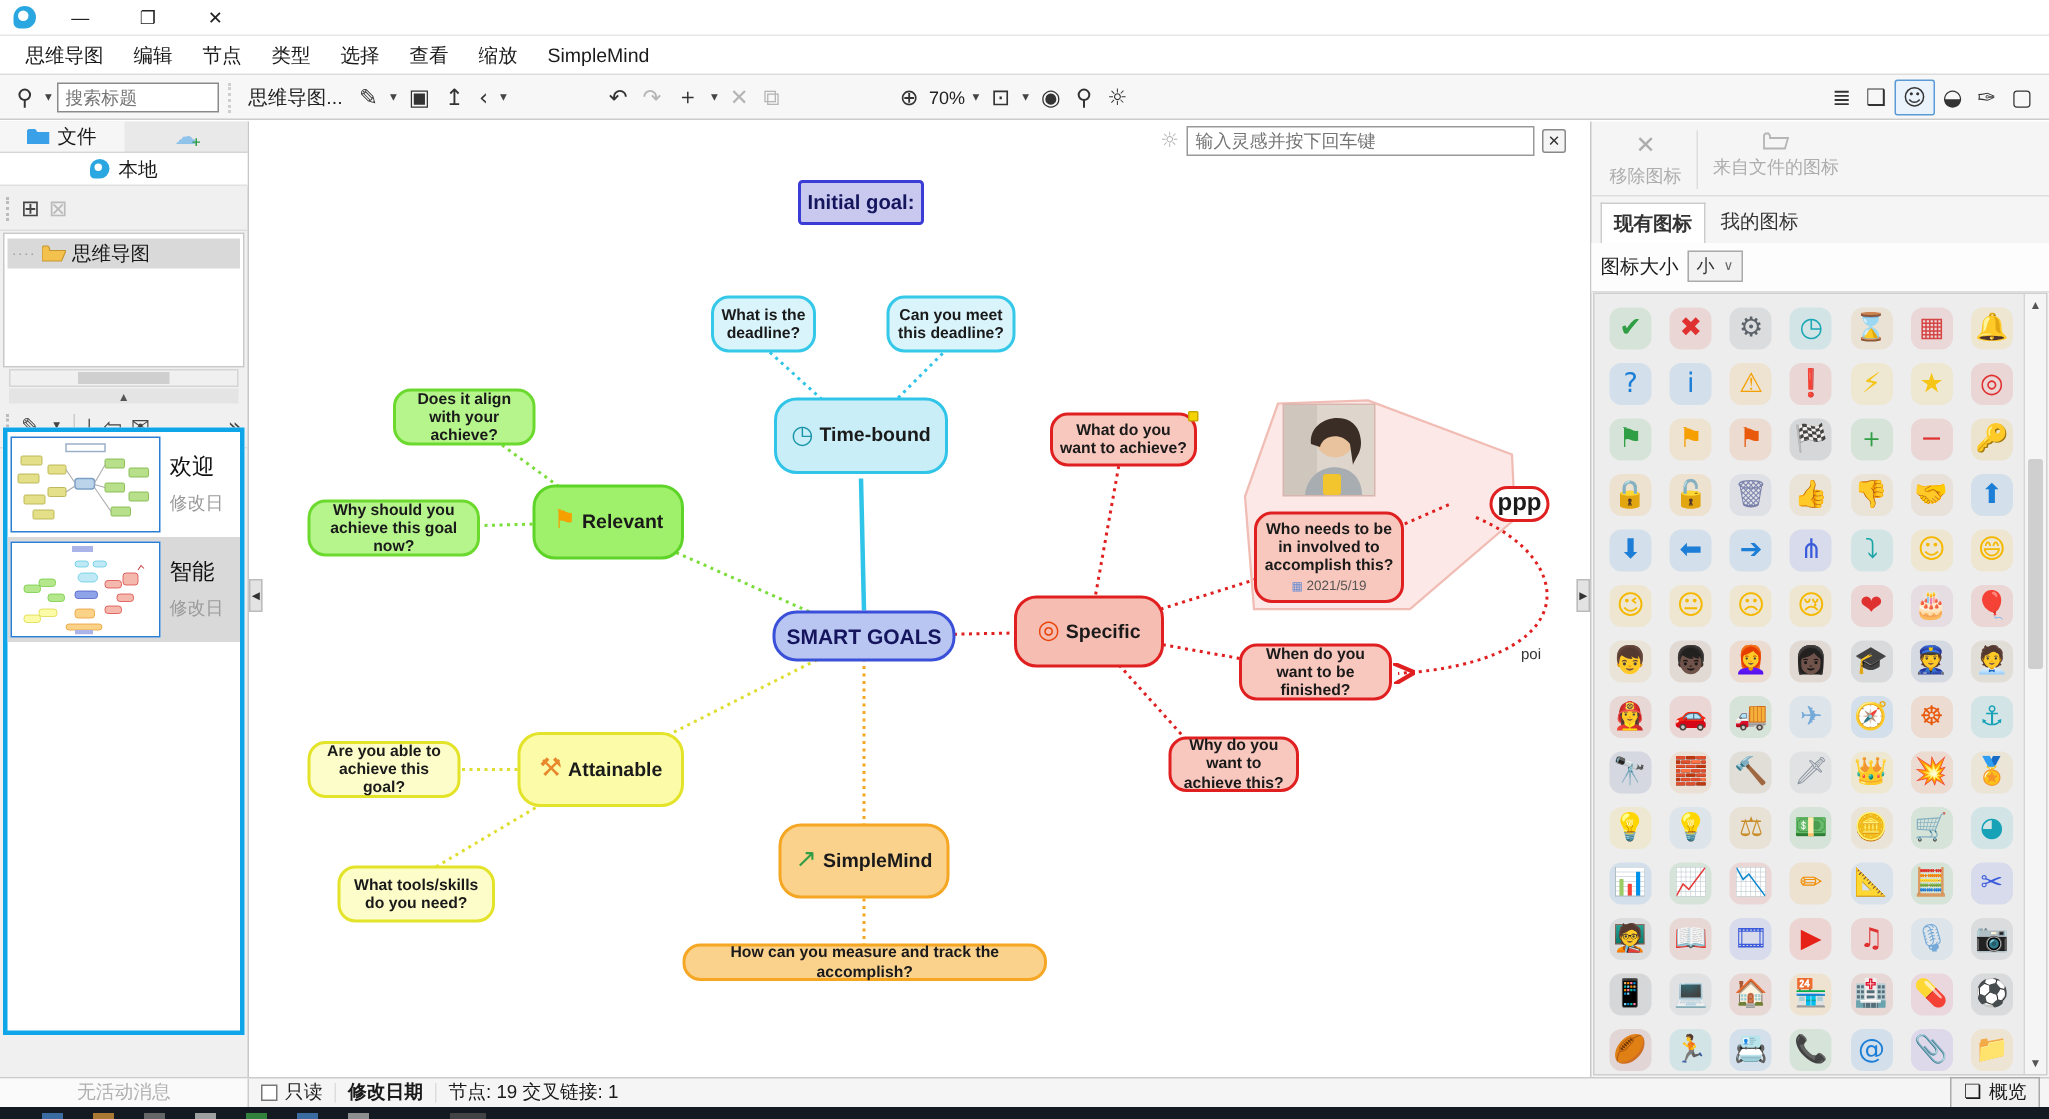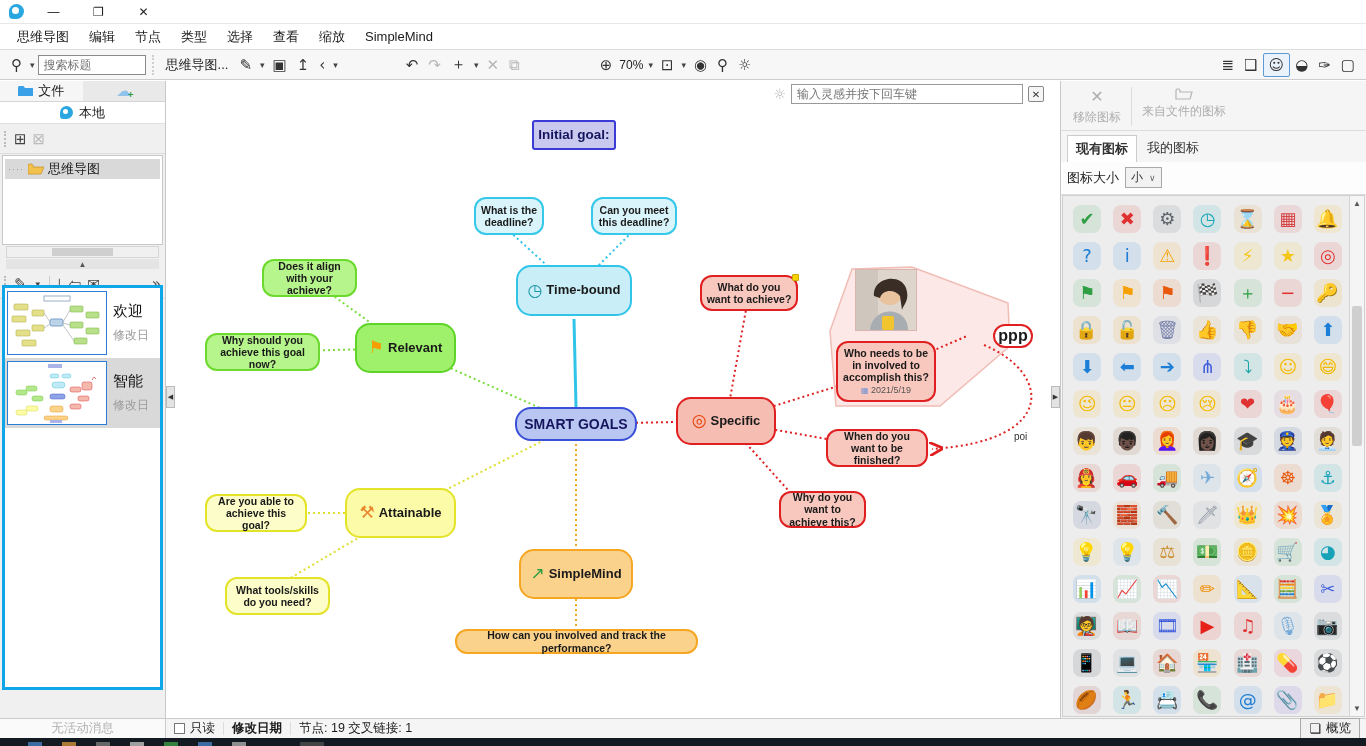--- a/index.html
+++ b/index.html
@@ -368,21 +368,21 @@
             <span>Are you able to achieve this goal?</span>
           </div>
           <div class="map-node n-yellow" style="left: 59px; top: 496px; width: 105px; height: 38px;">
             <span>What tools/skills do you need?</span>
           </div>
           <div class="map-node n-orange-main" style="left: 353px; top: 468px; width: 114px; height: 50px;">
             <span class="node-icon" style="color: rgb(47, 158, 68);">↗</span>
             <span>SimpleMind</span>
           </div>
           <div class="map-node n-orange" style="left: 289px; top: 548px; width: 243px; height: 25px;">
-            <span>How can you involved and track the performance?</span>
+            <span>How can you measure and track the accomplish?</span>
           </div>
           <div class="map-node n-red-main" style="left: 510px; top: 316px; width: 100px; height: 48px;">
             <span class="node-icon" style="color: rgb(232, 68, 12);">◎</span>
             <span>Specific</span>
           </div>
           <div class="map-node n-red" style="left: 534px; top: 194px; width: 98px; height: 36px;">
             <span>What do you want to achieve?</span>
             <span class="corner-dot"></span>
           </div>
           <div class="map-node n-red" style="left: 670px; top: 260px; width: 100px; height: 61px;">

